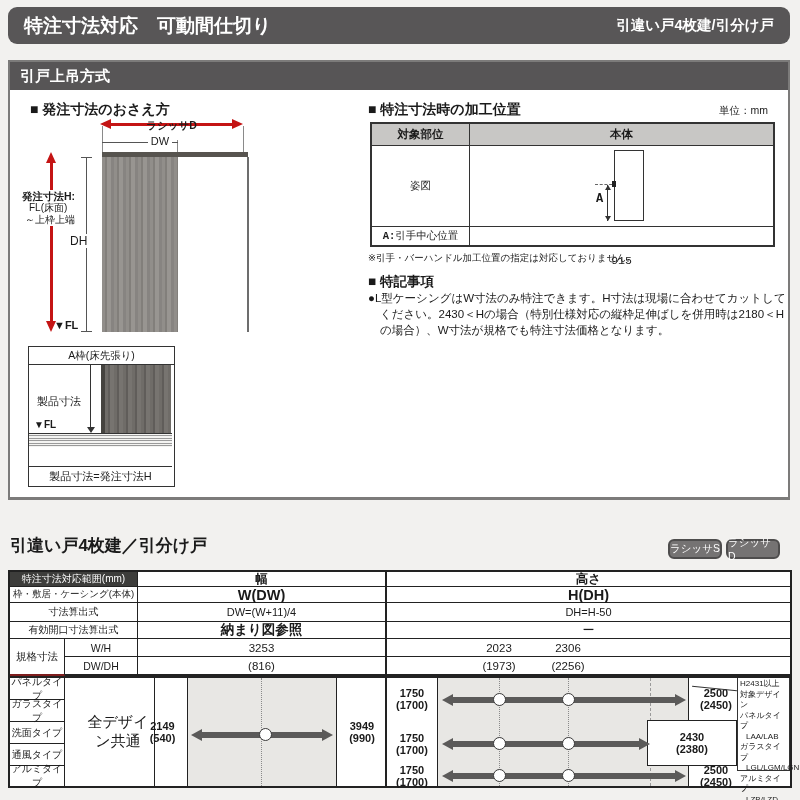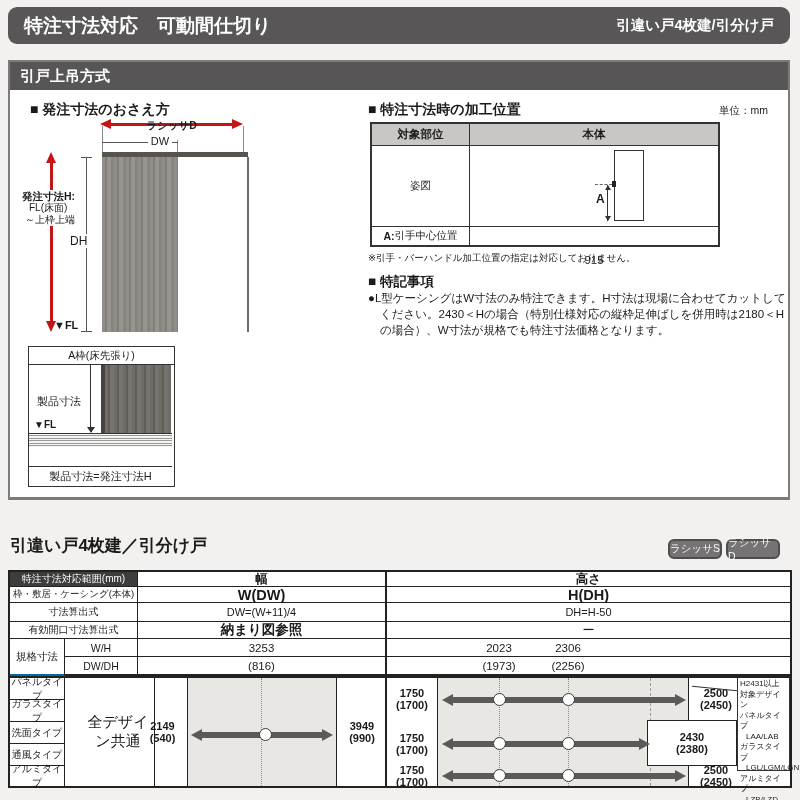--- a/index.html
+++ b/index.html
@@ -124,21 +124,21 @@
       <div class="abs" style="left:58px;top:80px;width:0;height:0;border-left:4px solid transparent;border-right:4px solid transparent;border-top:6px solid #333;"></div>
       <div class="abs" style="left:8px;top:47px;font-size:11px;">製品寸法</div>
       <div class="abs" style="left:5px;top:72px;font-size:10px;font-weight:bold;">▼FL</div>
       <div class="abs" style="left:0;top:86px;width:143px;height:13px;border-top:1px solid #333;background:repeating-linear-gradient(180deg,#f4f4f2 0 1.5px,#9a9a9a 1.5px 2.5px);"></div>
       <div class="abs ctr" style="left:0;bottom:0;width:143px;height:19px;border-top:1px solid #333;font-size:11px;">製品寸法=発注寸法H</div>
     </div>
 
     <div class="abs h2" style="left:358px;top:39px;">■ 特注寸法時の加工位置</div>
     <div class="abs small" style="right:20px;top:42px;">単位：mm</div>
 
-    <div class="abs mtable" style="left:360px;top:60px;width:350px;height:125px;">
+    <div class="abs mtable" style="left:360px;top:60px;width:405px;height:125px;font-family:Liberation Mono, monospace;">
       <div style="display:flex;height:22px;">
         <div class="mhead ctr bdrR bdrB" style="width:98px;">対象部位</div>
         <div class="mhead ctr bdrB" style="flex:1;">本体</div>
       </div>
       <div style="display:flex;height:81px;">
         <div class="ctr bdrR bdrB" style="width:98px;font-size:10.5px;">姿図</div>
         <div class="bdrB" style="flex:1;position:relative;">
           <div class="abs" style="left:125px;top:38px;width:36px;height:0;border-top:1px dashed #666;"></div>
           <div class="abs" style="left:144px;top:4px;width:30px;height:71px;border:1.5px solid #333;background:#fff;box-sizing:border-box;"></div>
           <div class="abs" style="left:142px;top:35px;width:4px;height:6px;background:#222;"></div>
@@ -177,21 +177,21 @@
     <div class="cell cB" style="left:377px;top:15px;width:403px;height:16px;font-size:14.5px;font-weight:bold;">H(DH)</div>
 
     <div class="cell cR cB" style="left:0;top:31px;width:128px;height:19px;font-size:10px;">寸法算出式</div>
     <div class="cell cR2 cB" style="left:128px;top:31px;width:249px;height:19px;font-size:11px;text-align:right;">DW=(W+11)/4</div>
     <div class="cell cB" style="left:377px;top:31px;width:403px;height:19px;font-size:11px;">DH=H-50</div>
 
     <div class="cell cR cB" style="left:0;top:50px;width:128px;height:17px;font-size:10px;">有効開口寸法算出式</div>
     <div class="cell cR2 cB" style="left:128px;top:50px;width:249px;height:17px;font-size:13.5px;font-weight:bold;">納まり図参照</div>
     <div class="cell cB" style="left:377px;top:50px;width:403px;height:17px;font-size:12px;">ー</div>
 
-    <div class="cell cR" style="left:0;top:67px;width:55px;height:37px;font-size:10.5px;border-bottom:2px solid #0369a1;">規格寸法</div>
+    <div class="cell cR" style="left:0;top:67px;width:55px;height:37px;font-size:10.5px;border-bottom:2px solid #7f1d1d;">規格寸法</div>
     <div class="cell cR cB" style="left:55px;top:67px;width:73px;height:18px;font-size:10.5px;">W/H</div>
     <div class="cell cR" style="left:55px;top:85px;width:73px;height:19px;font-size:10.5px;border-bottom:2px solid #222;">DW/DH</div>
     <div class="cell cR2 cB" style="left:128px;top:67px;width:249px;height:18px;font-size:11.5px;">3253</div>
     <div class="cell cR2" style="left:128px;top:85px;width:249px;height:19px;font-size:11.5px;border-bottom:2px solid #222;">(816)</div>
     <div class="cell cB" style="left:377px;top:67px;width:403px;height:18px;">
       <span class="abs" style="left:87px;width:50px;font-size:11.5px;text-align:center;">2023</span>
       <span class="abs" style="left:156px;width:50px;font-size:11.5px;">2306</span>
     </div>
     <div class="cell" style="left:377px;top:85px;width:403px;height:19px;border-bottom:2px solid #222;">
       <span class="abs" style="left:87px;width:50px;font-size:11.5px;">(1973)</span>

